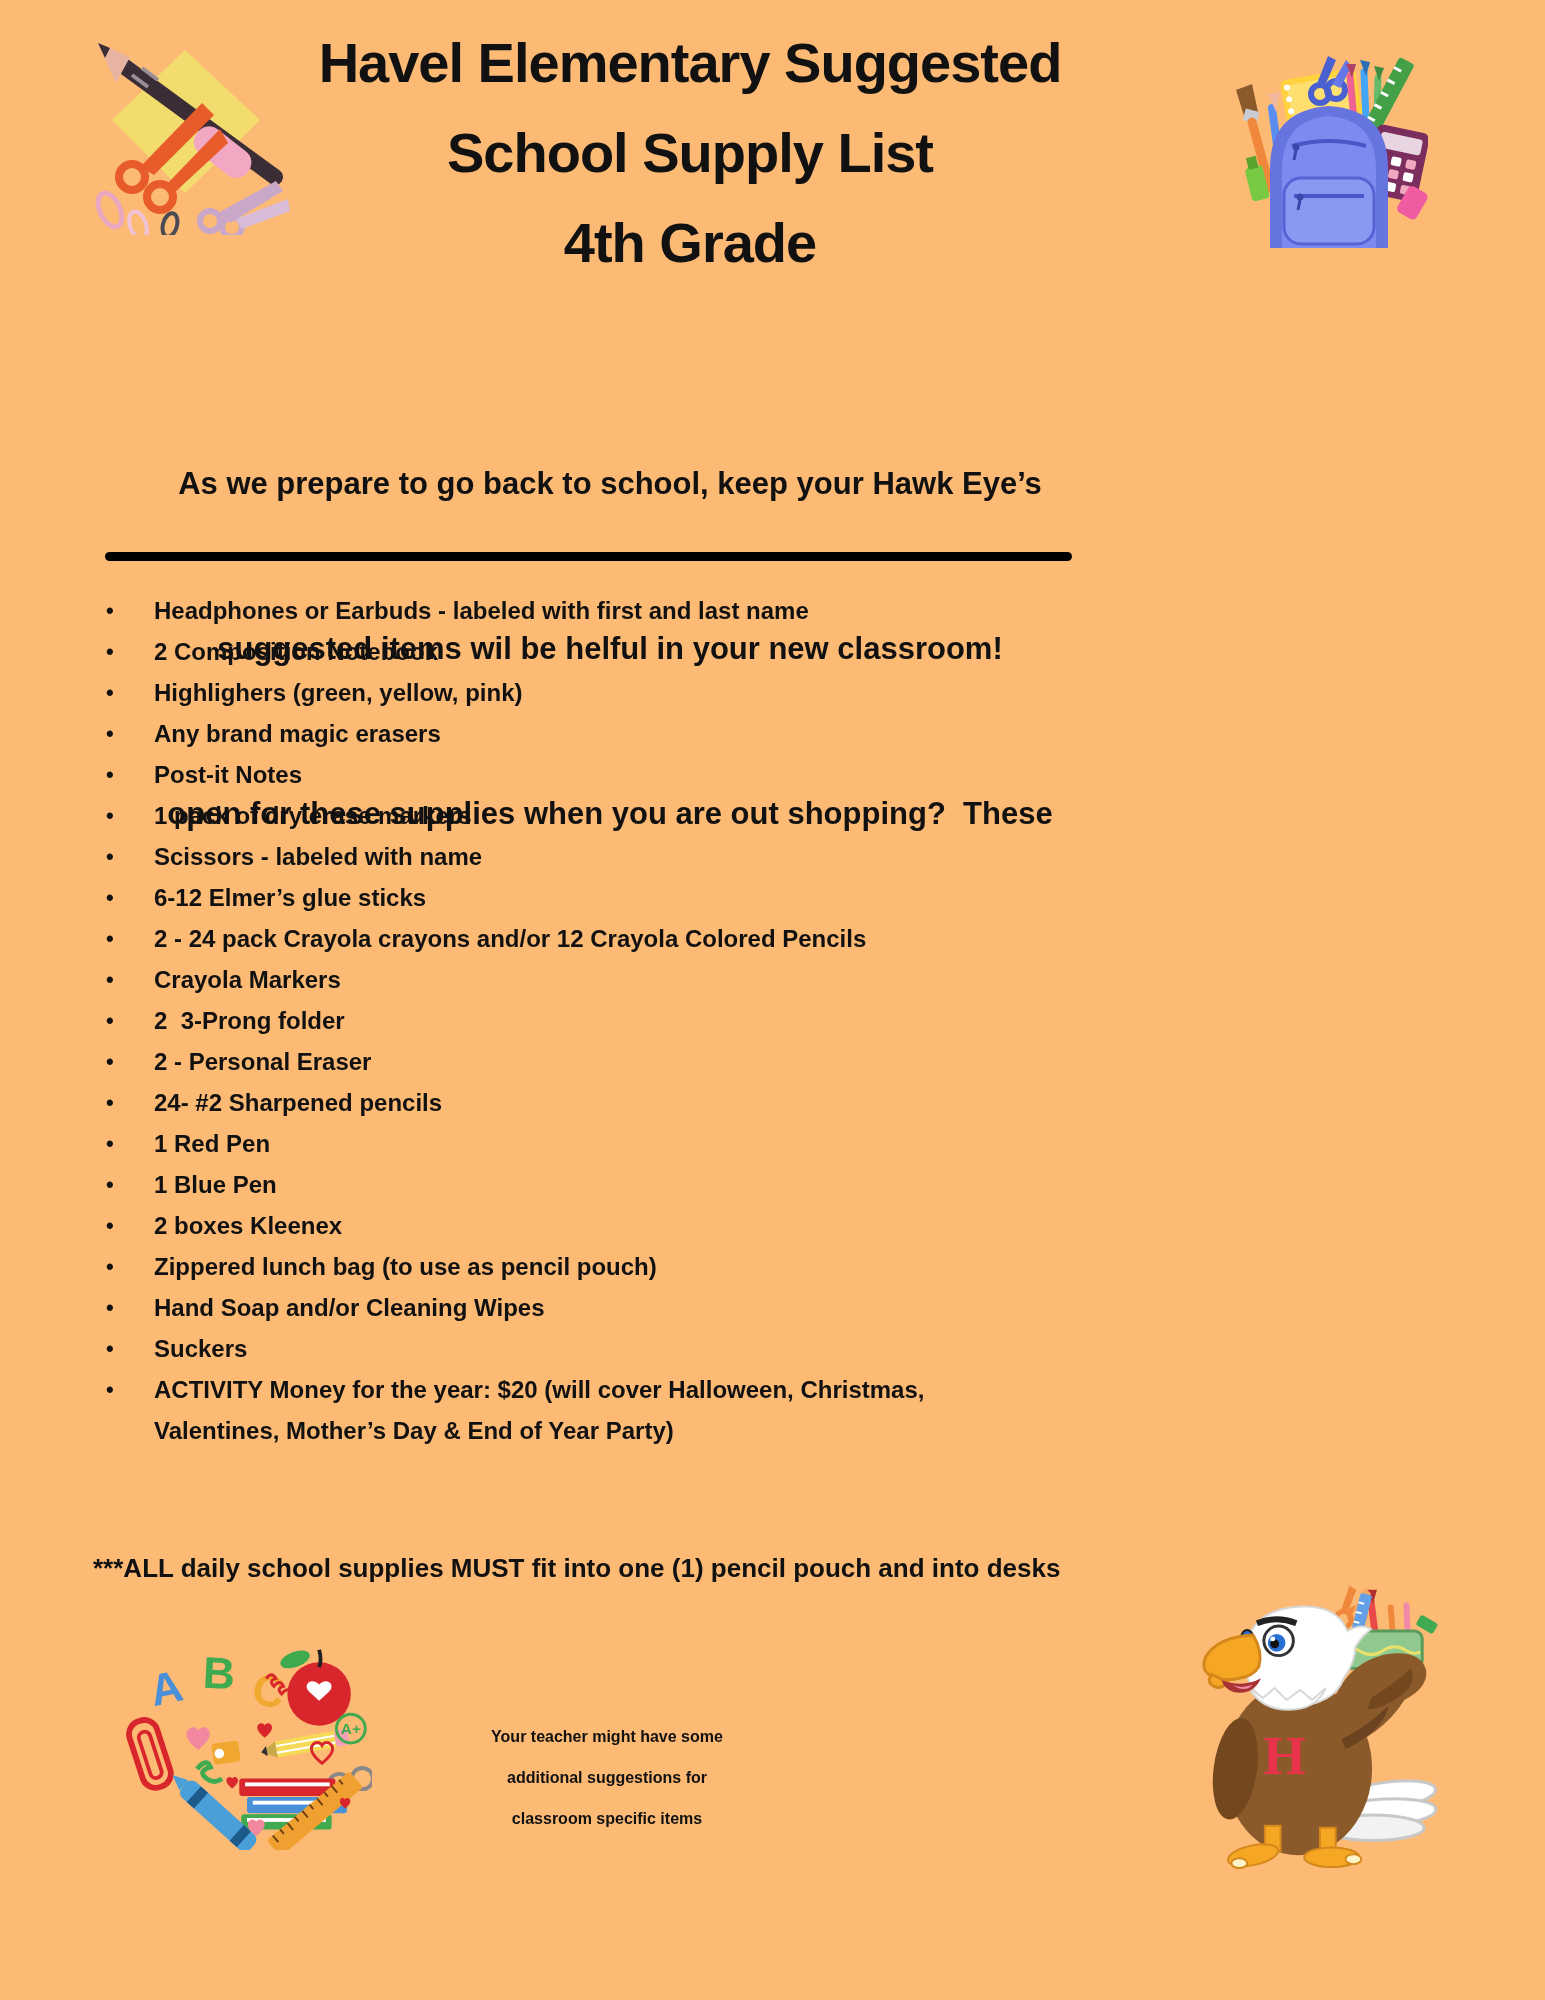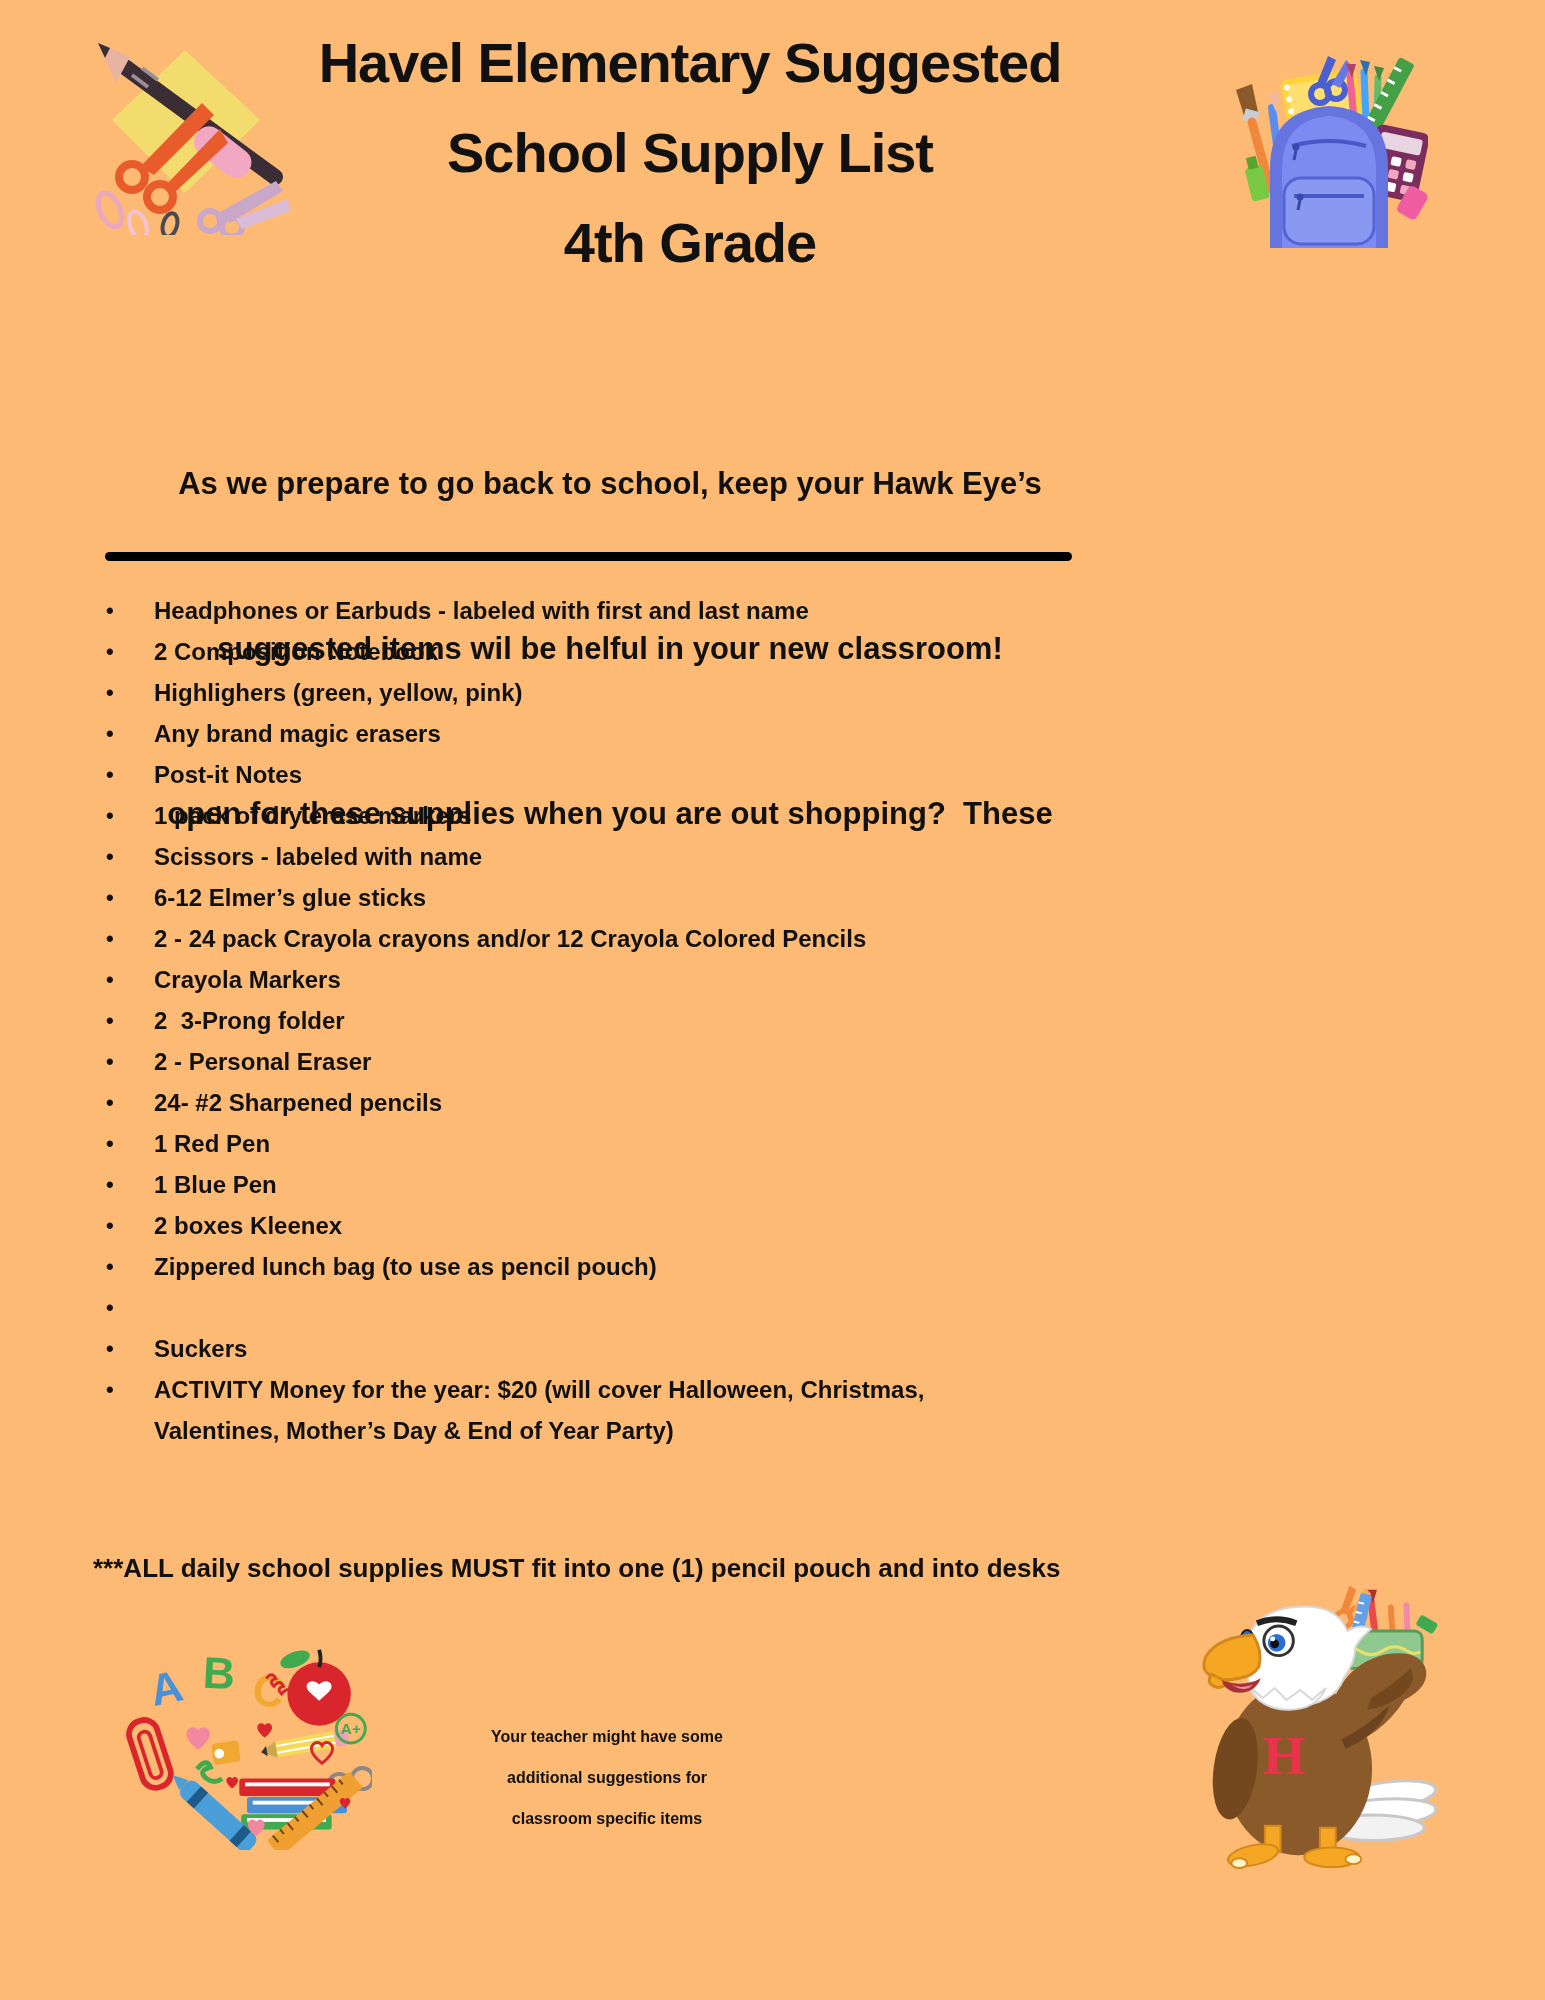--- a/index.html
+++ b/index.html
@@ -230,20 +230,21 @@
       <li>
         <span class="bullet">•</span>
         <span class="itext"><span class="iline"><span>2 boxes Kleenex</span></span></span>
       </li>
       <li>
         <span class="bullet">•</span>
         <span class="itext"><span class="iline"><span>Zippered lunch bag (to use as pencil pouch)</span></span></span>
       </li>
       <li>
         <span class="bullet">•</span>
+        <span class="itext"><span class="iline"><span>Hand Soap and/or Cleaning Wipes</span></span></span>
       </li>
       <li>
         <span class="bullet">•</span>
         <span class="itext"><span class="iline"><span>Suckers</span></span></span>
       </li>
       <li>
         <span class="bullet">•</span>
         <span class="itext"><span class="iline"><span>ACTIVITY Money for the year: $20 (will cover Halloween, Christmas,</span></span><span class="iline"><span>Valentines, Mother’s Day &amp; End of Year Party)</span></span></span>
       </li>
     </ul>

